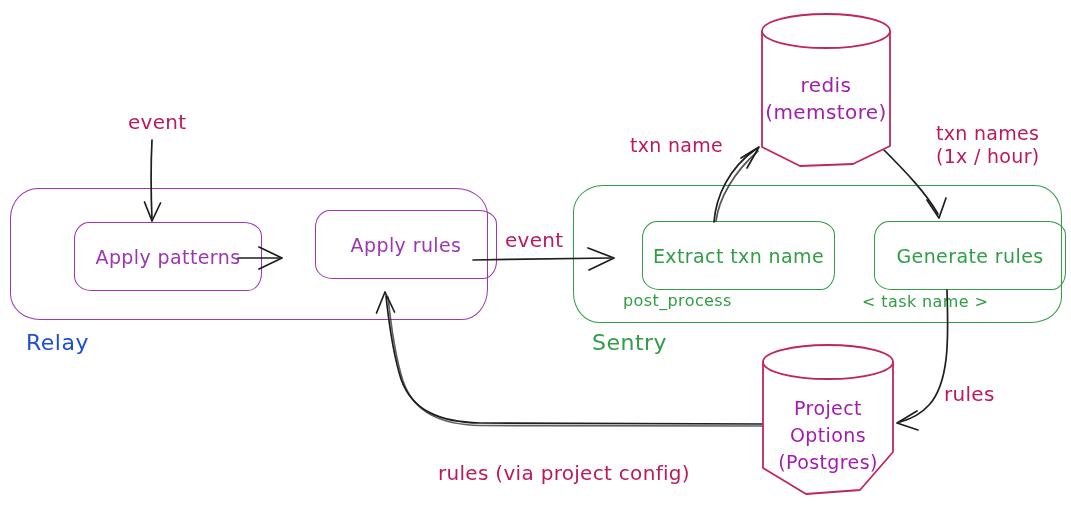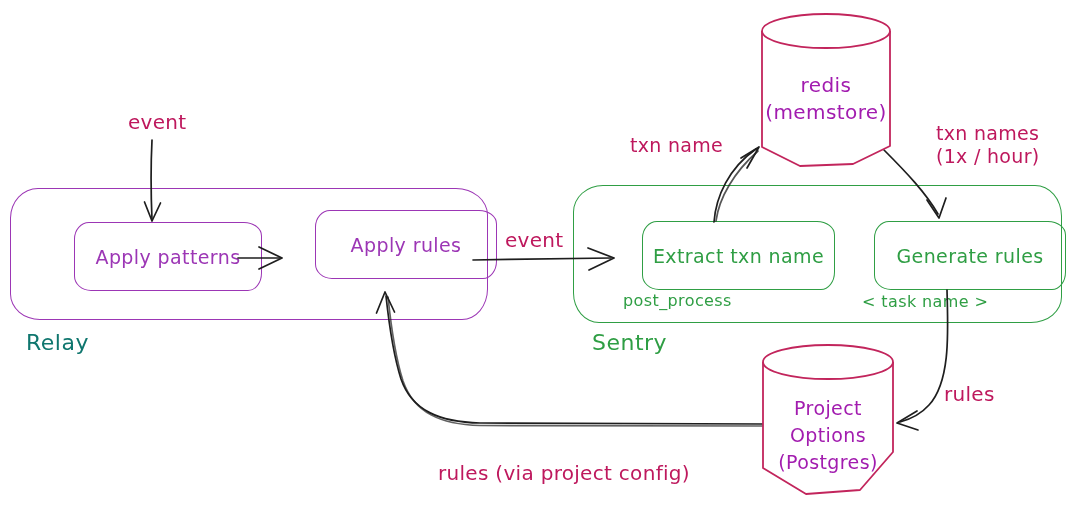--- a/index.html
+++ b/index.html
@@ -53,21 +53,21 @@
     font-size:16px;letter-spacing:0.4px;
     color:#2f9e44;white-space:nowrap;
   }
   .sub-extract{left:623px;top:291px;}
   .sub-generate{left:862px;top:292px;}
 
   .group-label{
     position:absolute;
     font-size:22px;letter-spacing:0.5px;white-space:nowrap;
   }
-  .lbl-relay{left:26px;top:330px;color:#0f766e;}
+  .lbl-relay{left:26px;top:330px;color:#1d4ed8;}
   .lbl-sentry{left:592px;top:330px;color:#2f9e44;}
 
   
   .edge-label{
     position:absolute;
     font-size:20px;letter-spacing:0.3px;
     color:#be185d;white-space:nowrap;line-height:23px;
   }
   .l-event-in{left:128px;top:111px;}
   .l-event-mid{left:505px;top:229px;}

